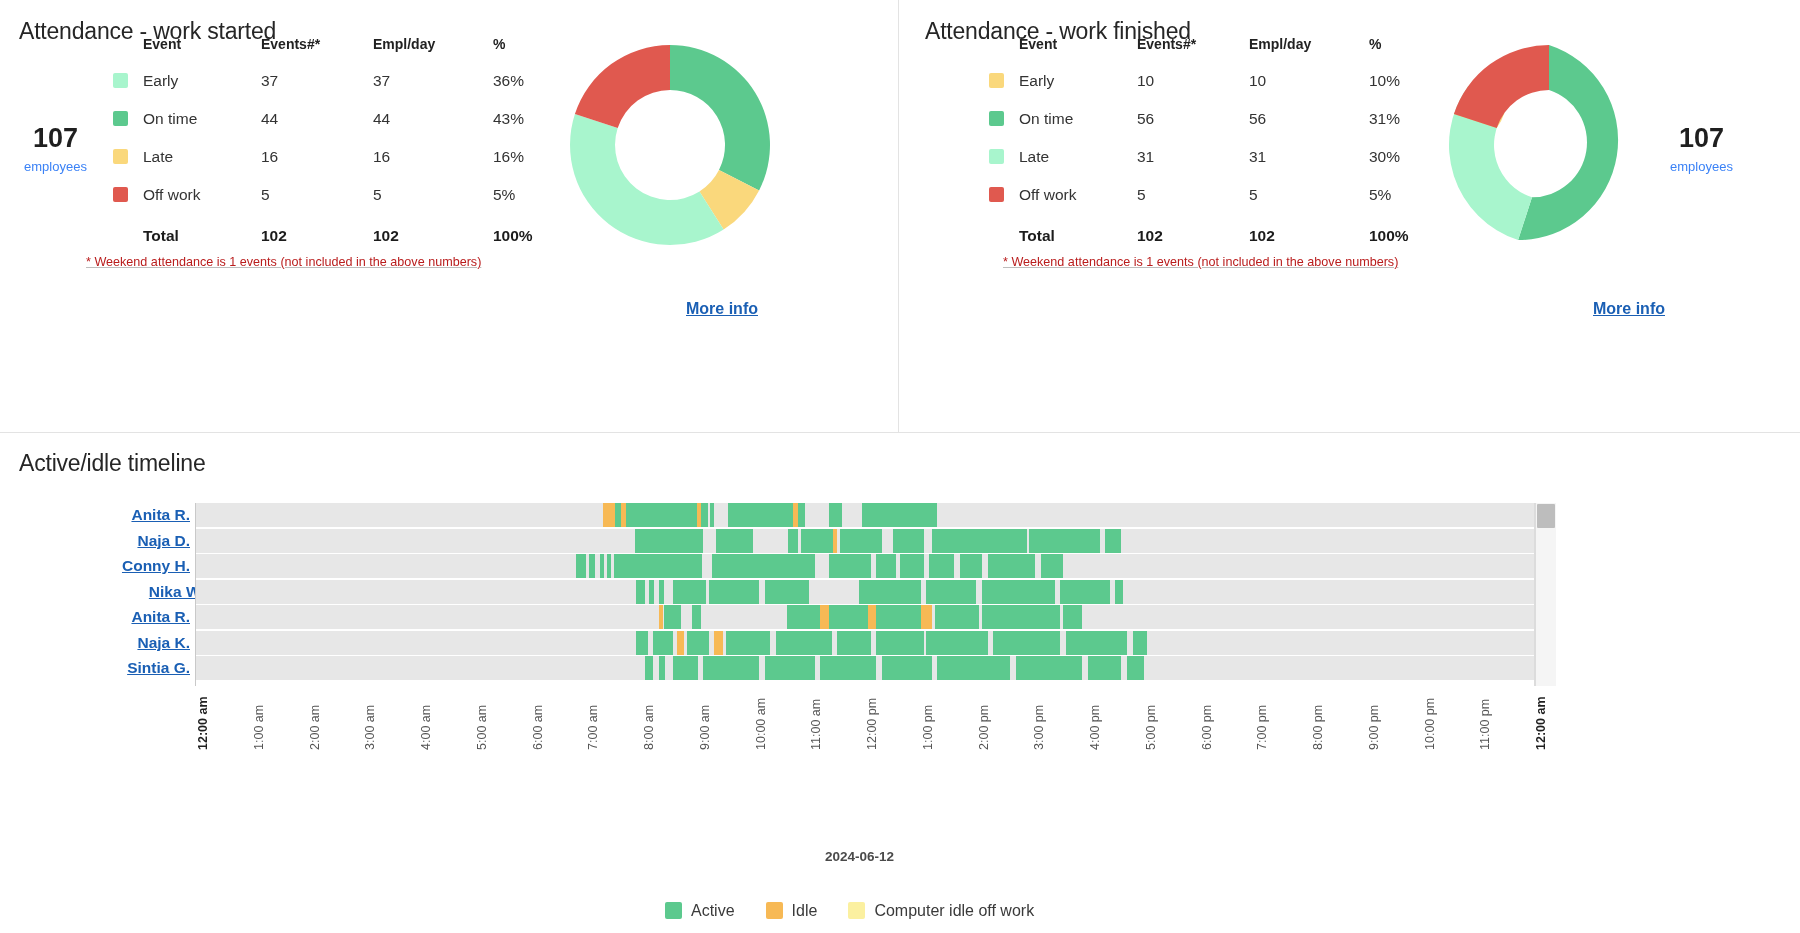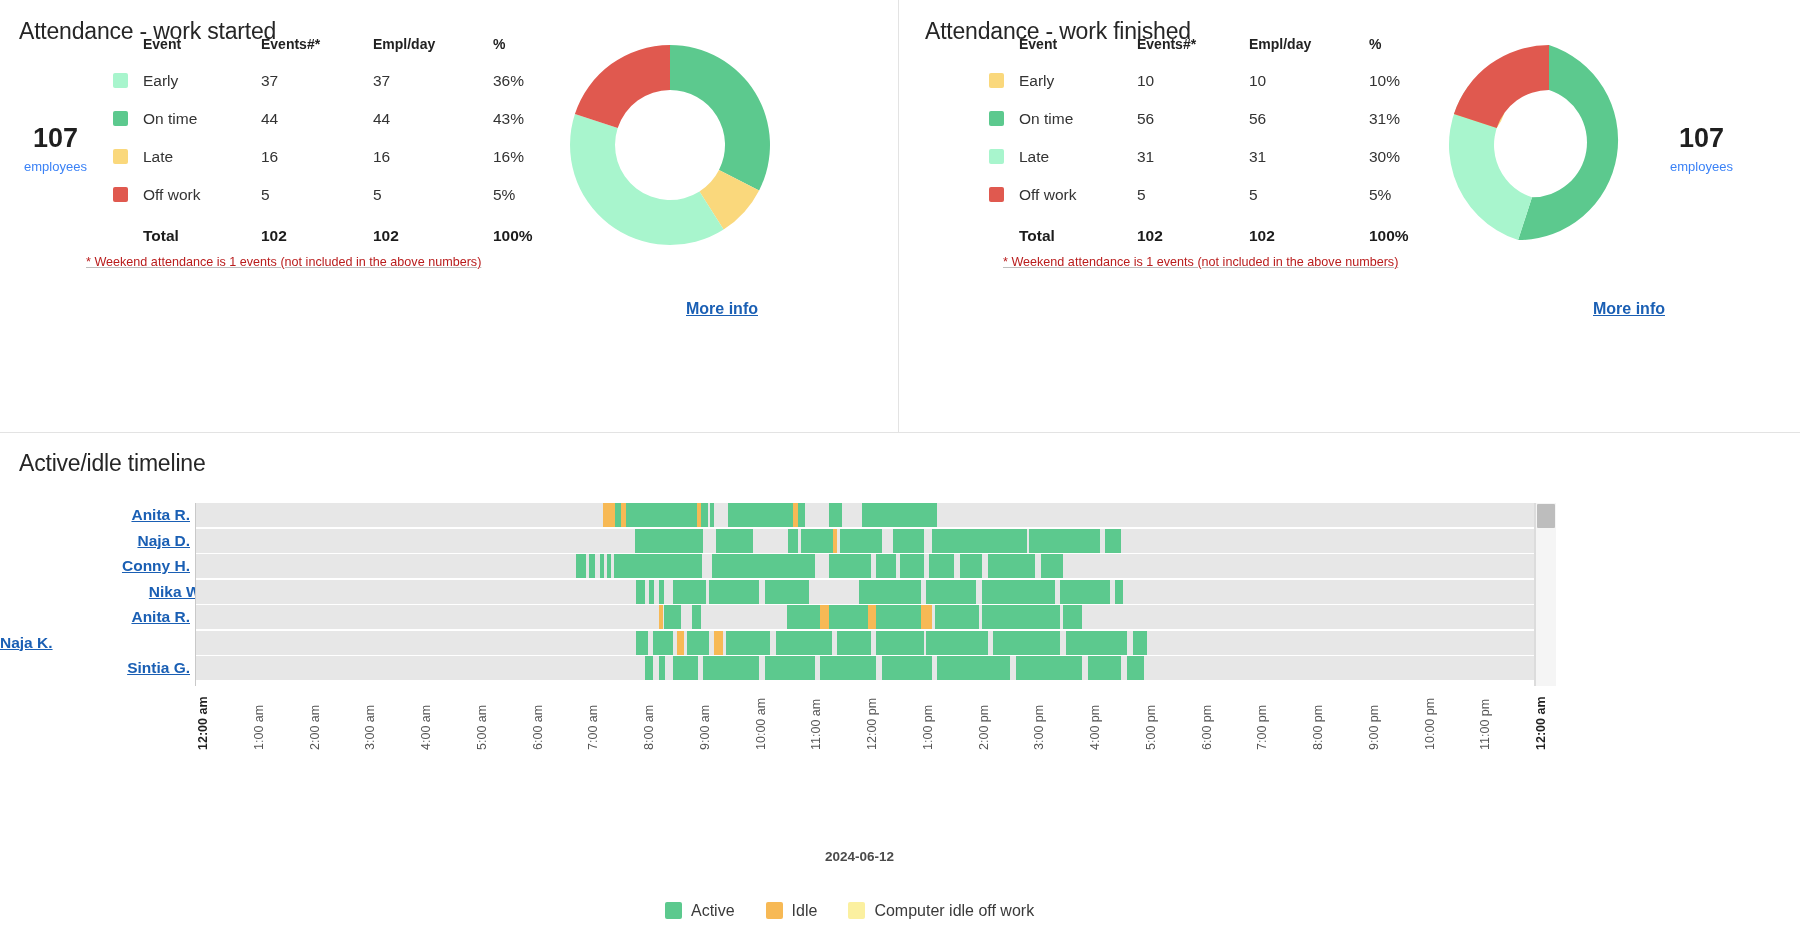--- a/index.html
+++ b/index.html
@@ -322,21 +322,21 @@
       <div class="seg" style="left: 692.175px; width: 8.3625px; height: 24px; top: 172px; background: rgb(92, 201, 142);"></div>
       <div class="seg" style="left: 786.95px; width: 33.45px; height: 24px; top: 172px; background: rgb(92, 201, 142);"></div>
       <div class="seg" style="left: 820.4px; width: 8.3625px; height: 24px; top: 172px; background: rgb(247, 185, 85);"></div>
       <div class="seg" style="left: 828.762px; width: 39.025px; height: 24px; top: 172px; background: rgb(92, 201, 142);"></div>
       <div class="seg" style="left: 867.788px; width: 8.3625px; height: 24px; top: 172px; background: rgb(247, 185, 85);"></div>
       <div class="seg" style="left: 876.15px; width: 44.6px; height: 24px; top: 172px; background: rgb(92, 201, 142);"></div>
       <div class="seg" style="left: 920.75px; width: 11.15px; height: 24px; top: 172px; background: rgb(247, 185, 85);"></div>
       <div class="seg" style="left: 934.688px; width: 44.6px; height: 24px; top: 172px; background: rgb(92, 201, 142);"></div>
       <div class="seg" style="left: 982.075px; width: 78.05px; height: 24px; top: 172px; background: rgb(92, 201, 142);"></div>
       <div class="seg" style="left: 1062.91px; width: 19.5125px; height: 24px; top: 172px; background: rgb(92, 201, 142);"></div>
-      <div class="name-lnk" style="left: 0px; width: 190px; text-align: left; top: 200.5px;">Naja K.</div>
+      <div class="name-lnk" style="left: 0px; width: 190px; text-align: right; top: 200.5px;">Naja K.</div>
       <div class="row-bg" style="left: 196px; top: 197.5px; width: 1338px; height: 24px;"></div>
       <div class="seg" style="left: 636.425px; width: 11.15px; height: 24px; top: 197.5px; background: rgb(92, 201, 142);"></div>
       <div class="seg" style="left: 653.15px; width: 19.5125px; height: 24px; top: 197.5px; background: rgb(92, 201, 142);"></div>
       <div class="seg" style="left: 676.565px; width: 7.2475px; height: 24px; top: 197.5px; background: rgb(247, 185, 85);"></div>
       <div class="seg" style="left: 686.6px; width: 22.3px; height: 24px; top: 197.5px; background: rgb(92, 201, 142);"></div>
       <div class="seg" style="left: 714.475px; width: 8.3625px; height: 24px; top: 197.5px; background: rgb(247, 185, 85);"></div>
       <div class="seg" style="left: 725.625px; width: 44.6px; height: 24px; top: 197.5px; background: rgb(92, 201, 142);"></div>
       <div class="seg" style="left: 775.8px; width: 55.75px; height: 24px; top: 197.5px; background: rgb(92, 201, 142);"></div>
       <div class="seg" style="left: 837.125px; width: 33.45px; height: 24px; top: 197.5px; background: rgb(92, 201, 142);"></div>
       <div class="seg" style="left: 876.15px; width: 47.3875px; height: 24px; top: 197.5px; background: rgb(92, 201, 142);"></div>

